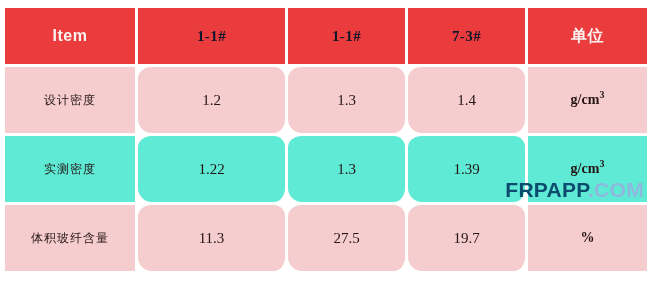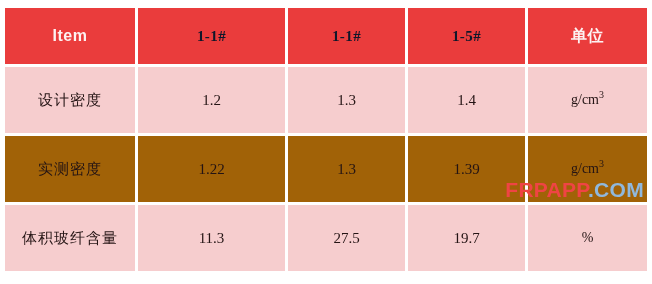--- a/index.html
+++ b/index.html
@@ -61,76 +61,77 @@
     text-align: center;
     vertical-align: middle;
     font-size: 15px;
     color: #241414;
     border-right: 3px solid #ffffff;
     border-top: 3px solid #ffffff;
     padding: 0;
   }
   tbody td.last { border-right: none; }
   tbody tr.shade-a td { background: #f6cdce; }
-  tbody tr.shade-b td { background: #a16207; }
+  tbody tr.shade-b td { background: #5eead4; }
 
   td.label-cell {
     font-family: "Liberation Sans", "DejaVu Sans", sans-serif;
-    font-size: 15px;
+    font-size: 12px;
     letter-spacing: 1px;
     color: #241414;
   }
   td.value-cell {
     font-family: "Liberation Serif", "DejaVu Serif", serif;
     font-size: 15px;
+    border-radius: 14px;
   }
   td.unit-cell {
     font-family: "Liberation Serif", "DejaVu Serif", serif;
     font-size: 14px;
-    font-weight: normal;
+    font-weight: bold;
   }
   td.unit-cell .sup {
     font-size: 10px;
     vertical-align: super;
     line-height: 0;
   }
 
   .watermark {
     position: absolute;
     right: 8px;
     bottom: 14px;
     font-family: "Liberation Sans", "DejaVu Sans", sans-serif;
     font-size: 21px;
     font-weight: bold;
     letter-spacing: 0.3px;
     white-space: nowrap;
     user-select: none;
   }
-  .watermark .wm-green { color: #ef4444; }
+  .watermark .wm-green { color: #0c4a6e; }
   .watermark .wm-blue  { color: #8fb8de; }
 </style>
 </head>
 <body>
 
 <div id="page">
 
   <table class="spec-table">
     <colgroup>
       <col class="c0">
         <col class="c1">
         <col class="c2">
         <col class="c3">
         <col class="c4">
     </colgroup>
     <thead>
       <tr class="header-row">
         <th class="white-label">Item</th>
         <th>1-1#</th>
         <th>1-1#</th>
-        <th>1-5#</th>
+        <th>7-3#</th>
         <th class="white-label last">单位</th>
       </tr>
     </thead>
     <tbody>
 
       <tr class="shade-a">
         <td class="label-cell">设计密度</td>
         <td class="value-cell">1.2</td>
         <td class="value-cell">1.3</td>
         <td class="value-cell">1.4</td>

